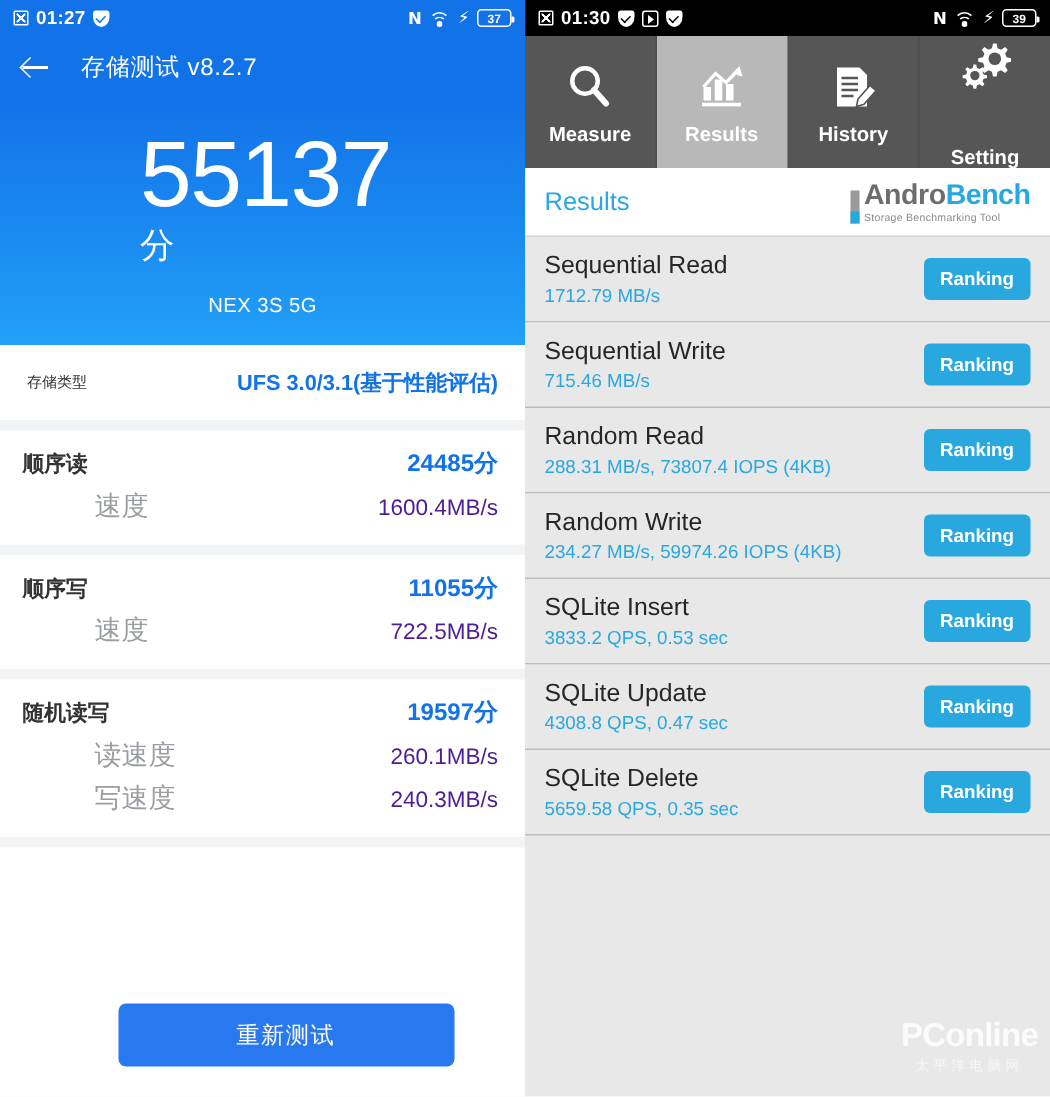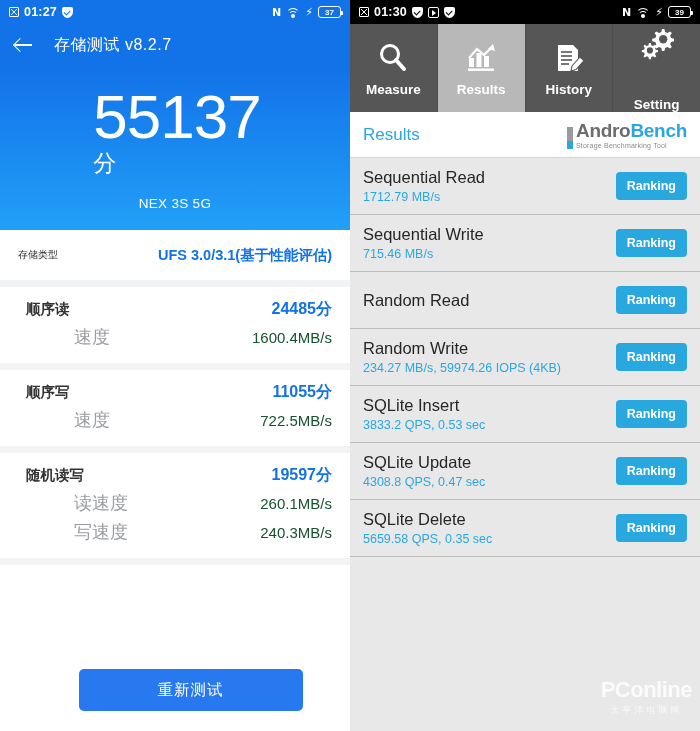--- a/index.html
+++ b/index.html
@@ -63,27 +63,27 @@
   .hero-unit { font-size: 23px; font-weight: 300; margin-left: 2px; }
   .hero-dev { font-size: 13.5px; margin-top: 17px; letter-spacing: .3px; }
 
   .l-body { flex: 1; background: #fff; position: relative; }
   .row { padding: 0 18px; }
   .row-type { height: 50px; display: flex; align-items: center; justify-content: space-between; }
   .row-type .lbl { font-size: 10px; color: #333; }
   .row-type .val { font-size: 14.5px; color: #1272e8; font-weight: bold; }
   .sep { height: 7px; background: #f2f3f5; }
 
-  .metric { padding: 12px 18px 14px 26px; }
+  .metric { padding: 12px 18px 14px 15px; }
   .metric .m-top { display: flex; justify-content: space-between; align-items: baseline; }
   .metric .m-name { font-size: 14.5px; color: #333; font-weight: bold; }
   .metric .m-score { font-size: 16px; color: #1272e8; font-weight: bold; }
   .metric .m-line { display: flex; justify-content: space-between; align-items: baseline; margin-top: 5px; }
   .metric .m-key { font-size: 18px; color: #9a9da3; margin-left: 48px; }
-  .metric .m-val { font-size: 15px; color: #14532d; }
+  .metric .m-val { font-size: 15px; color: #4c1d95; }
 
   .retest-wrap { position: absolute; left: 0; right: 0; bottom: 20px; display: flex; justify-content: center; }
   .retest-btn {
     width: 224px; height: 42px; background: #2878f0; border: none; border-radius: 5px;
     color: #fff; font-size: 15.5px; letter-spacing: 1px; cursor: pointer;
     font-family: "Liberation Sans", sans-serif;
     margin-left: 31px;
   }
 
   
@@ -327,20 +327,21 @@
         <div class="res-texts">
           <span class="res-name">Sequential Write</span>
           <span class="res-val">715.46 MB/s</span>
         </div>
         <button class="rank-btn">Ranking</button>
       </div>
 
       <div class="res-row">
         <div class="res-texts">
           <span class="res-name">Random Read</span>
+          <span class="res-val">288.31 MB/s, 73807.4 IOPS (4KB)</span>
         </div>
         <button class="rank-btn">Ranking</button>
       </div>
 
       <div class="res-row">
         <div class="res-texts">
           <span class="res-name">Random Write</span>
           <span class="res-val">234.27 MB/s, 59974.26 IOPS (4KB)</span>
         </div>
         <button class="rank-btn">Ranking</button>

